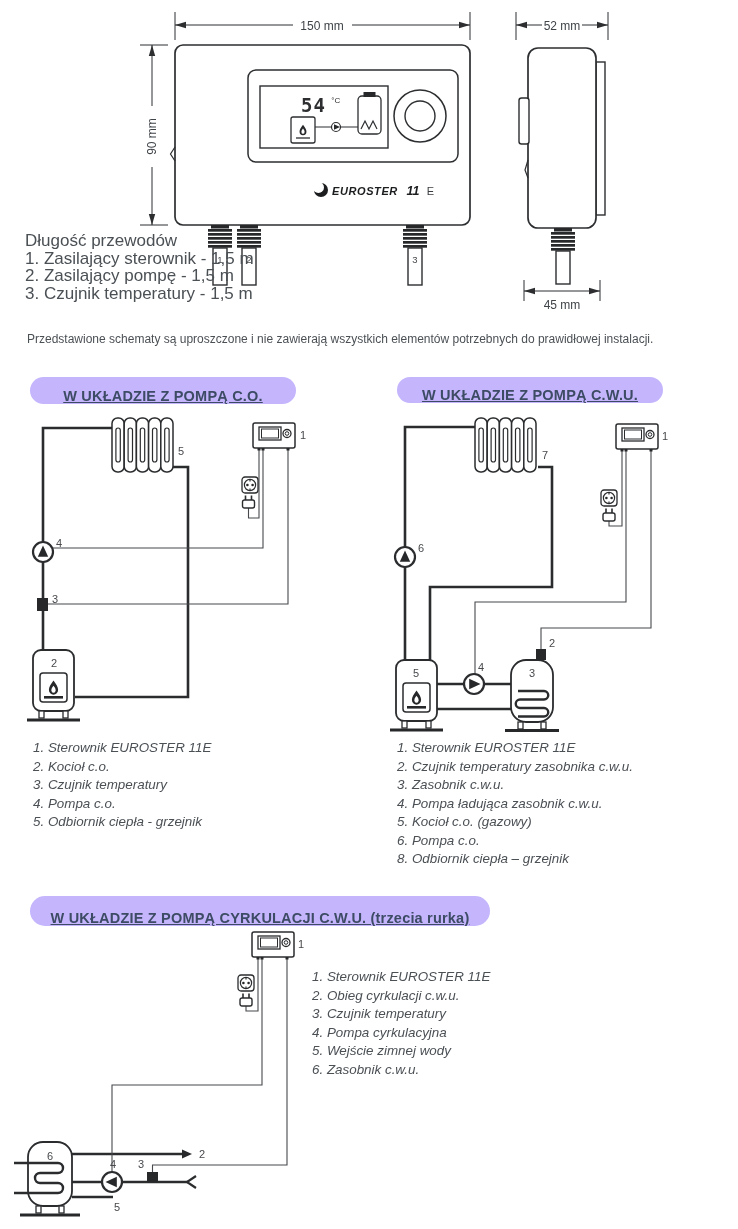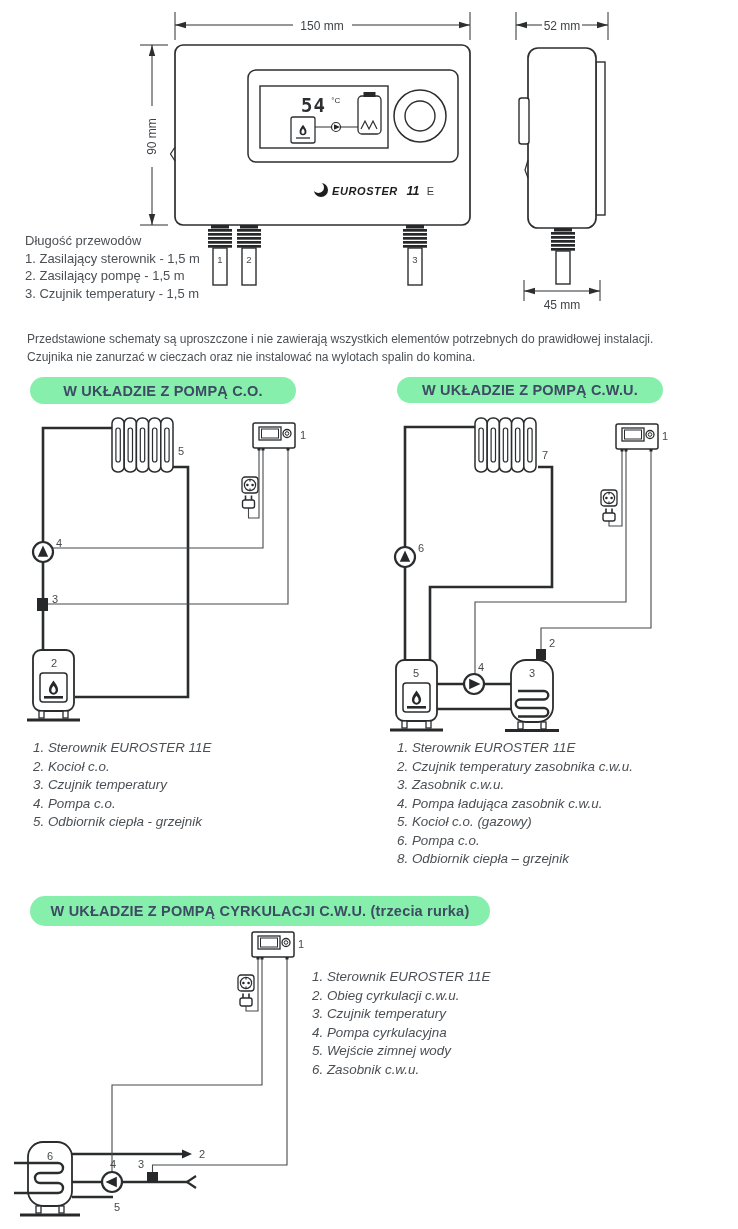--- a/index.html
+++ b/index.html
@@ -2,24 +2,24 @@
 <html><head>
 <meta charset="utf-8">
 <style>
   html,body{margin:0;padding:0;background:#fff;}
   .page{position:relative;width:738px;height:1229px;background:#fff;overflow:hidden;
         font-family:"Liberation Sans",sans-serif;color:#4b5055;}
   .abs{position:absolute;}
   svg text{font-family:"Liberation Sans",sans-serif;}
   .diag-label{font-size:11px;fill:#47494c;}
   .dim-label{font-size:12px;fill:#3f4449;}
-  .note{font-size:13px;line-height:17.5px;color:#4b5055;}
+  .note{font-size:17px;line-height:17.5px;color:#4b5055;}
   .intro{font-size:12px;line-height:18px;color:#4b5055;white-space:nowrap;}
-  .pill{background:#86efac;border-radius:15px;display:flex;align-items:center;justify-content:center;
-        color:#3d4b64;font-weight:bold;font-size:14.5px;letter-spacing:.2px;white-space:nowrap;}
+  .pill{background:#c4b5fd;border-radius:15px;display:flex;align-items:flex-end;justify-content:center;
+        color:#3d4b64;font-weight:bold;font-size:14.5px;letter-spacing:.2px;white-space:nowrap;text-decoration:underline;}
   .legend{font-size:13.4px;line-height:18.5px;color:#4b5055;white-space:nowrap;font-style:italic;}
   .legend div{height:18.5px;}
 </style>
 </head>
 <body>
 
 <div class="page">
 
   <svg class="abs" style="left:0;top:0" width="738" height="322" viewBox="0 0 738 322">
     <defs>
@@ -155,21 +155,20 @@
 
   <div class="abs note" style="left:25px;top:232px">
     <div>Długość przewodów</div>
     <div>1. Zasilający sterownik - 1,5 m</div>
     <div>2. Zasilający pompę - 1,5 m</div>
     <div>3. Czujnik temperatury - 1,5 m</div>
   </div>
 
   <div class="abs intro" style="left:27px;top:330px">
     <div>Przedstawione schematy są uproszczone i nie zawierają wszystkich elementów potrzebnych do prawidłowej instalacji.</div>
-    <div>Czujnika nie zanurzać w cieczach oraz nie instalować na wylotach spalin do komina.</div>
   </div>
 
   <div class="abs pill" style="left:30px;top:377px;width:266px;height:27px">
     <span>W UKŁADZIE Z POMPĄ C.O.</span>
   </div>
   <div class="abs pill" style="left:397px;top:377px;width:266px;height:26px">
     <span>W UKŁADZIE Z POMPĄ C.W.U.</span>
   </div>
 
   <svg width="0" height="0" style="position:absolute">

